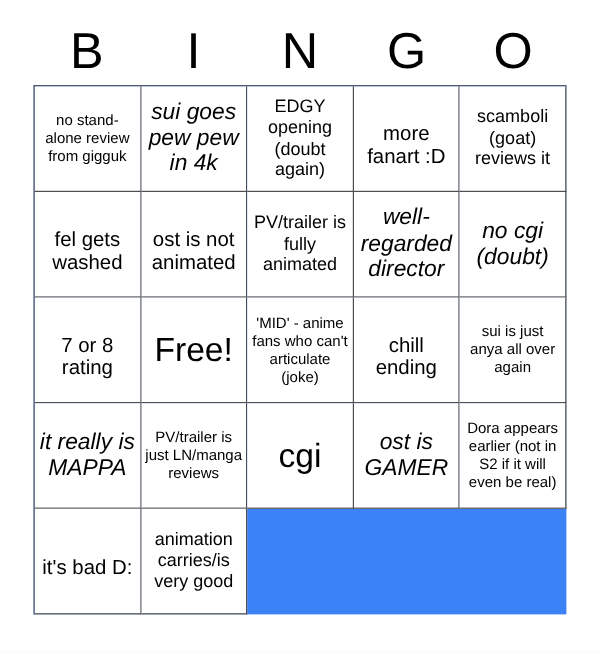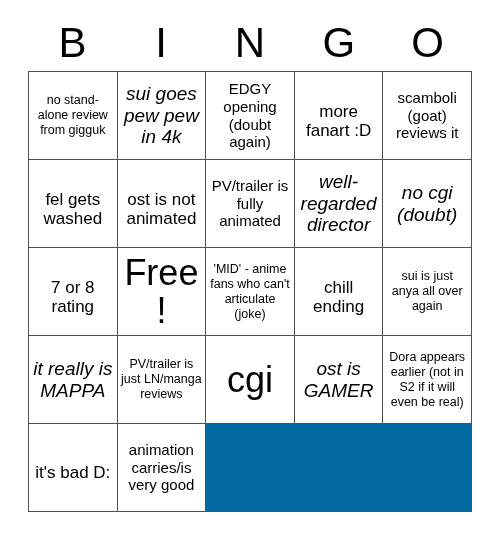--- a/index.html
+++ b/index.html
@@ -43,21 +43,21 @@
     left: 28px;
     top: 71px;
     width: 444px;
     height: 441px;
     box-sizing: border-box;
     display: grid;
     grid-template-columns: repeat(5, 1fr);
     grid-template-rows: repeat(5, 1fr);
     border-top: 1px solid #4d4d4d;
     border-left: 1px solid #4d4d4d;
-    background: #0369a1;
+    background: #3b82f6;
   }
   .cell {
     box-sizing: border-box;
     border-right: 1px solid #4d4d4d;
     border-bottom: 1px solid #4d4d4d;
     display: flex;
     align-items: center;
     justify-content: center;
     text-align: center;
     padding: 2px 3px;
@@ -70,21 +70,21 @@
     line-height: 1.12;
     color: #000000;
     word-wrap: break-word;
   }
   
   .fs-xs .cell-text { font-size: 10.5px; line-height: 1.22; }
   .fs-sm .cell-text { font-size: 12.5px; line-height: 1.2; }
   .fs-md .cell-text { font-size: 15px; line-height: 1.18; }
   .fs-lg .cell-text { font-size: 19px; line-height: 1.14; font-style: italic; }
   .fs-xl .cell-text { font-size: 17px; line-height: 1.1; margin-top: 12px; }
-  .fs-xxl .cell-text { font-size: 36px; line-height: 1.05; }
+  .fs-xxl .cell-text { font-size: 28px; line-height: 1.05; }
 </style>
 </head>
 <body>
 
 <div id="card">
 
   <div id="header-row">
     <div class="header-letter">B</div>
     <div class="header-letter">I</div>
     <div class="header-letter">N</div>

